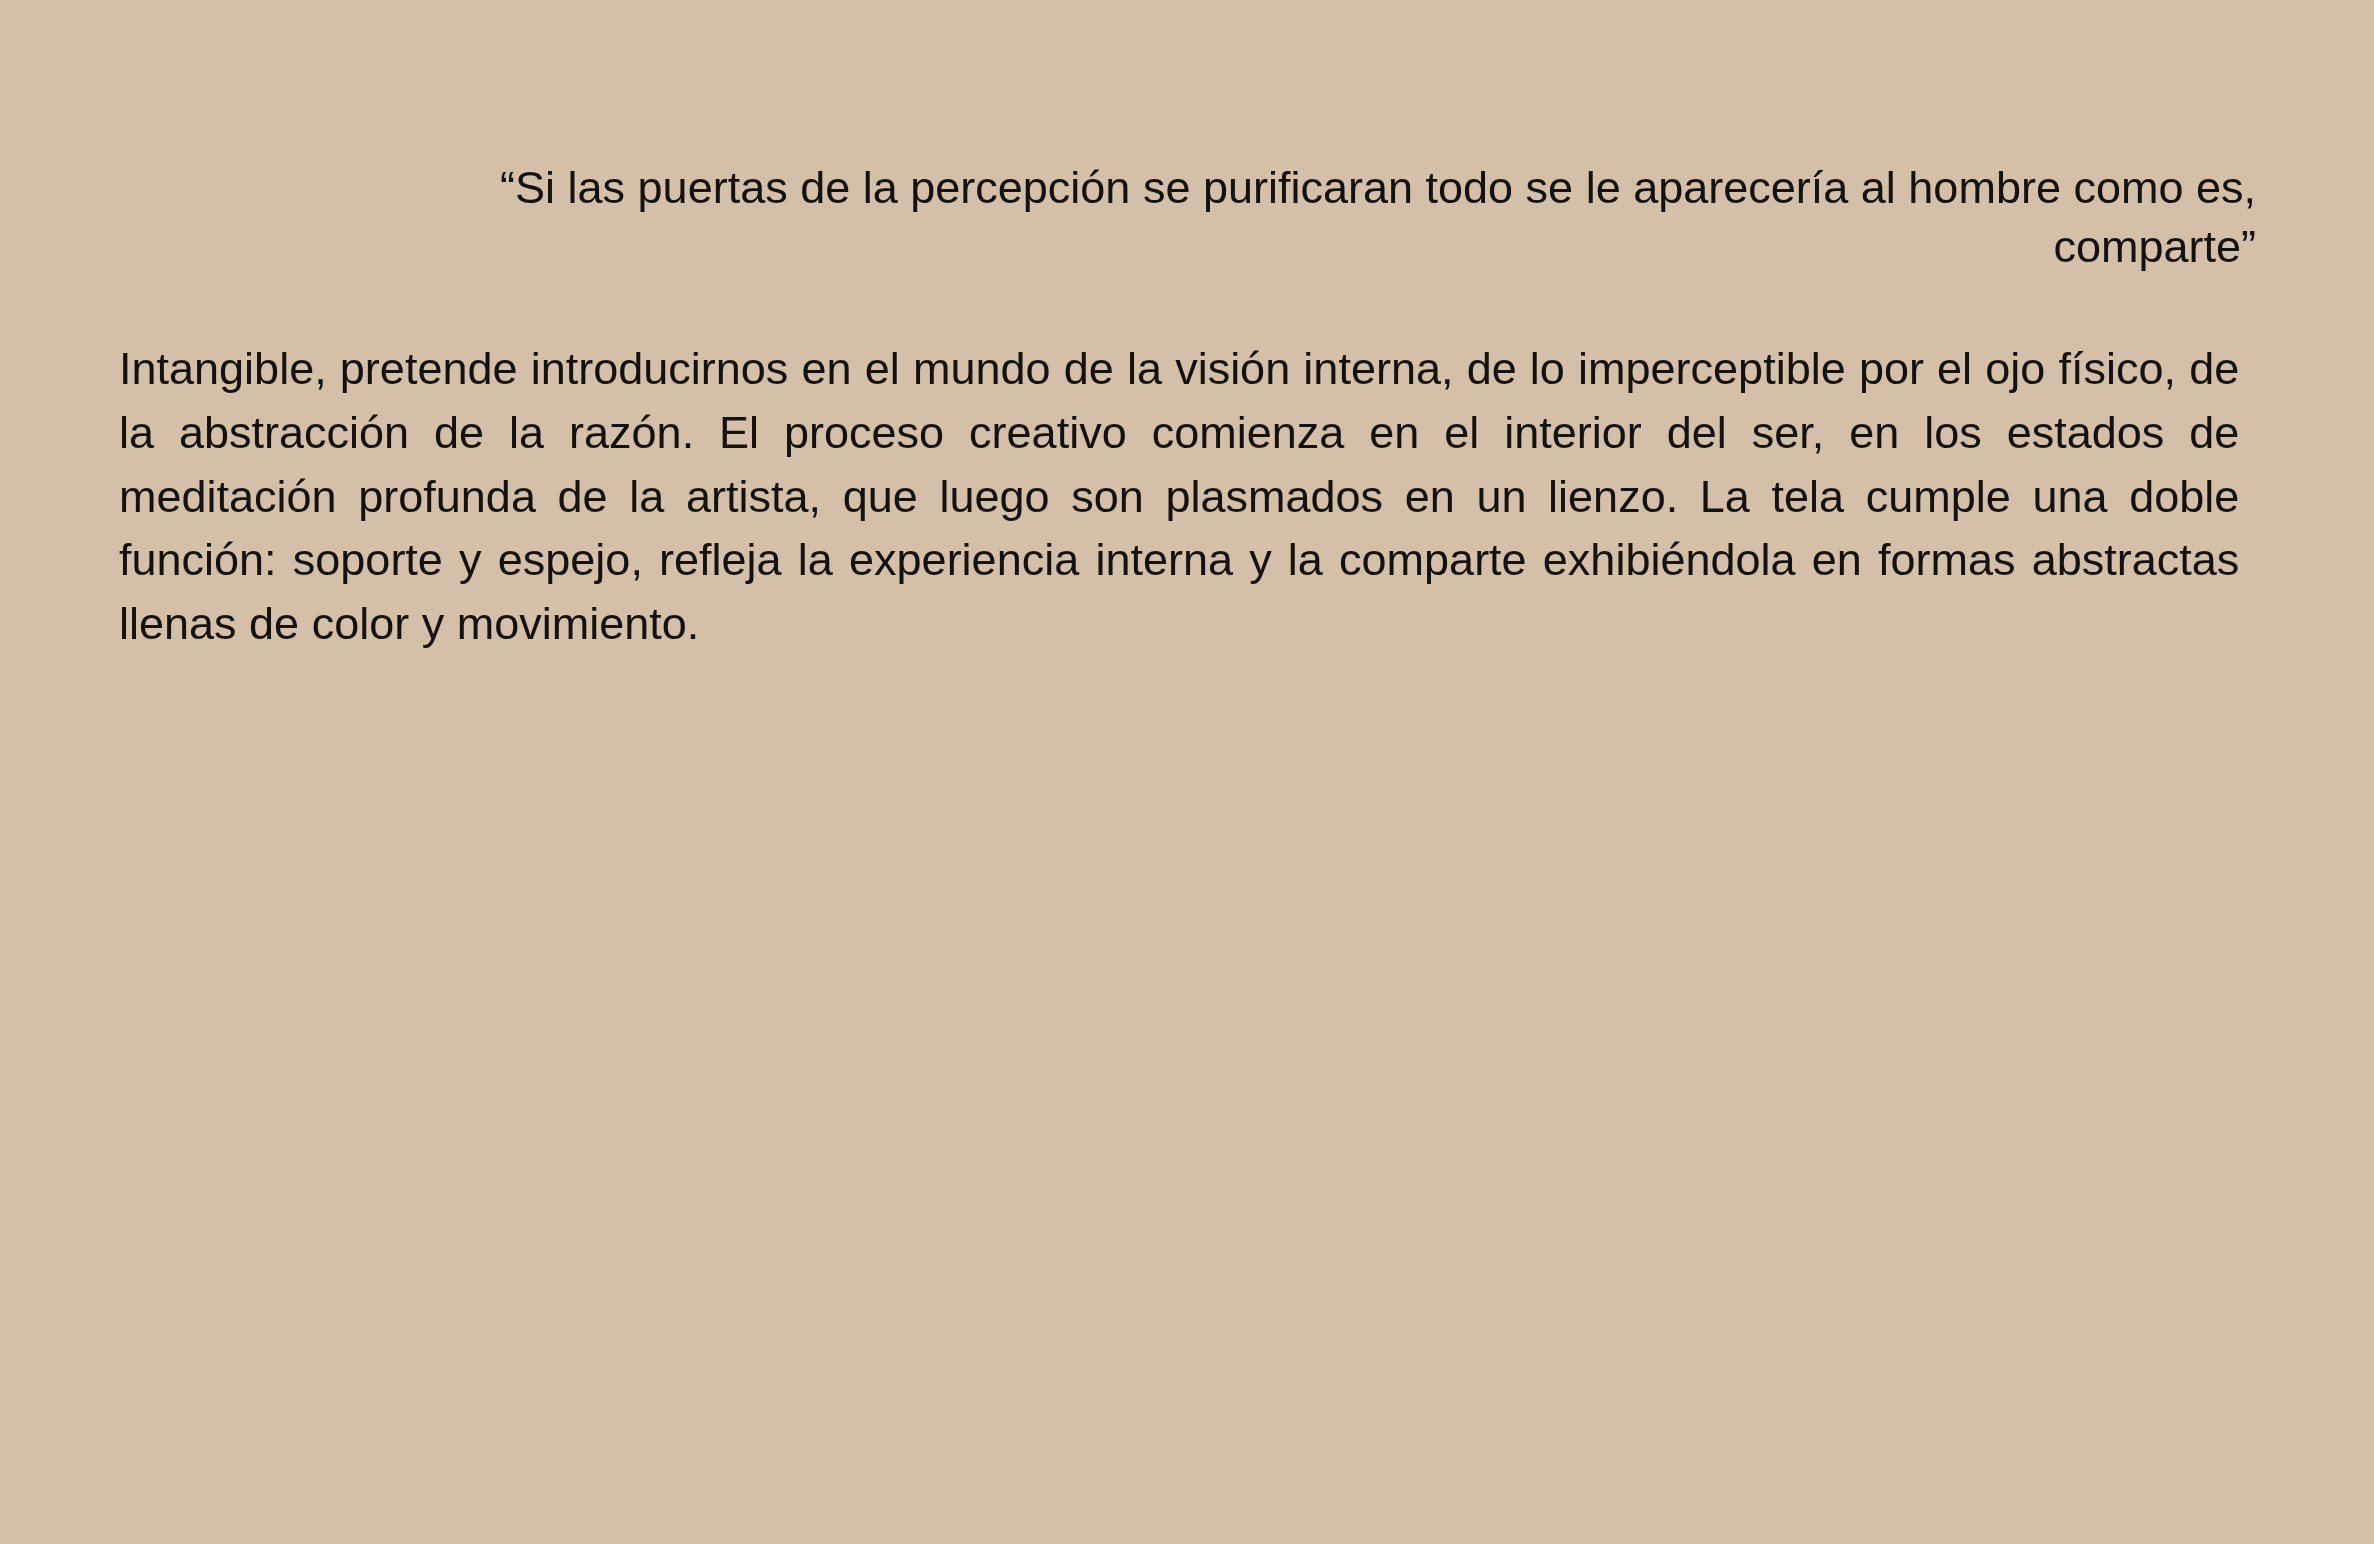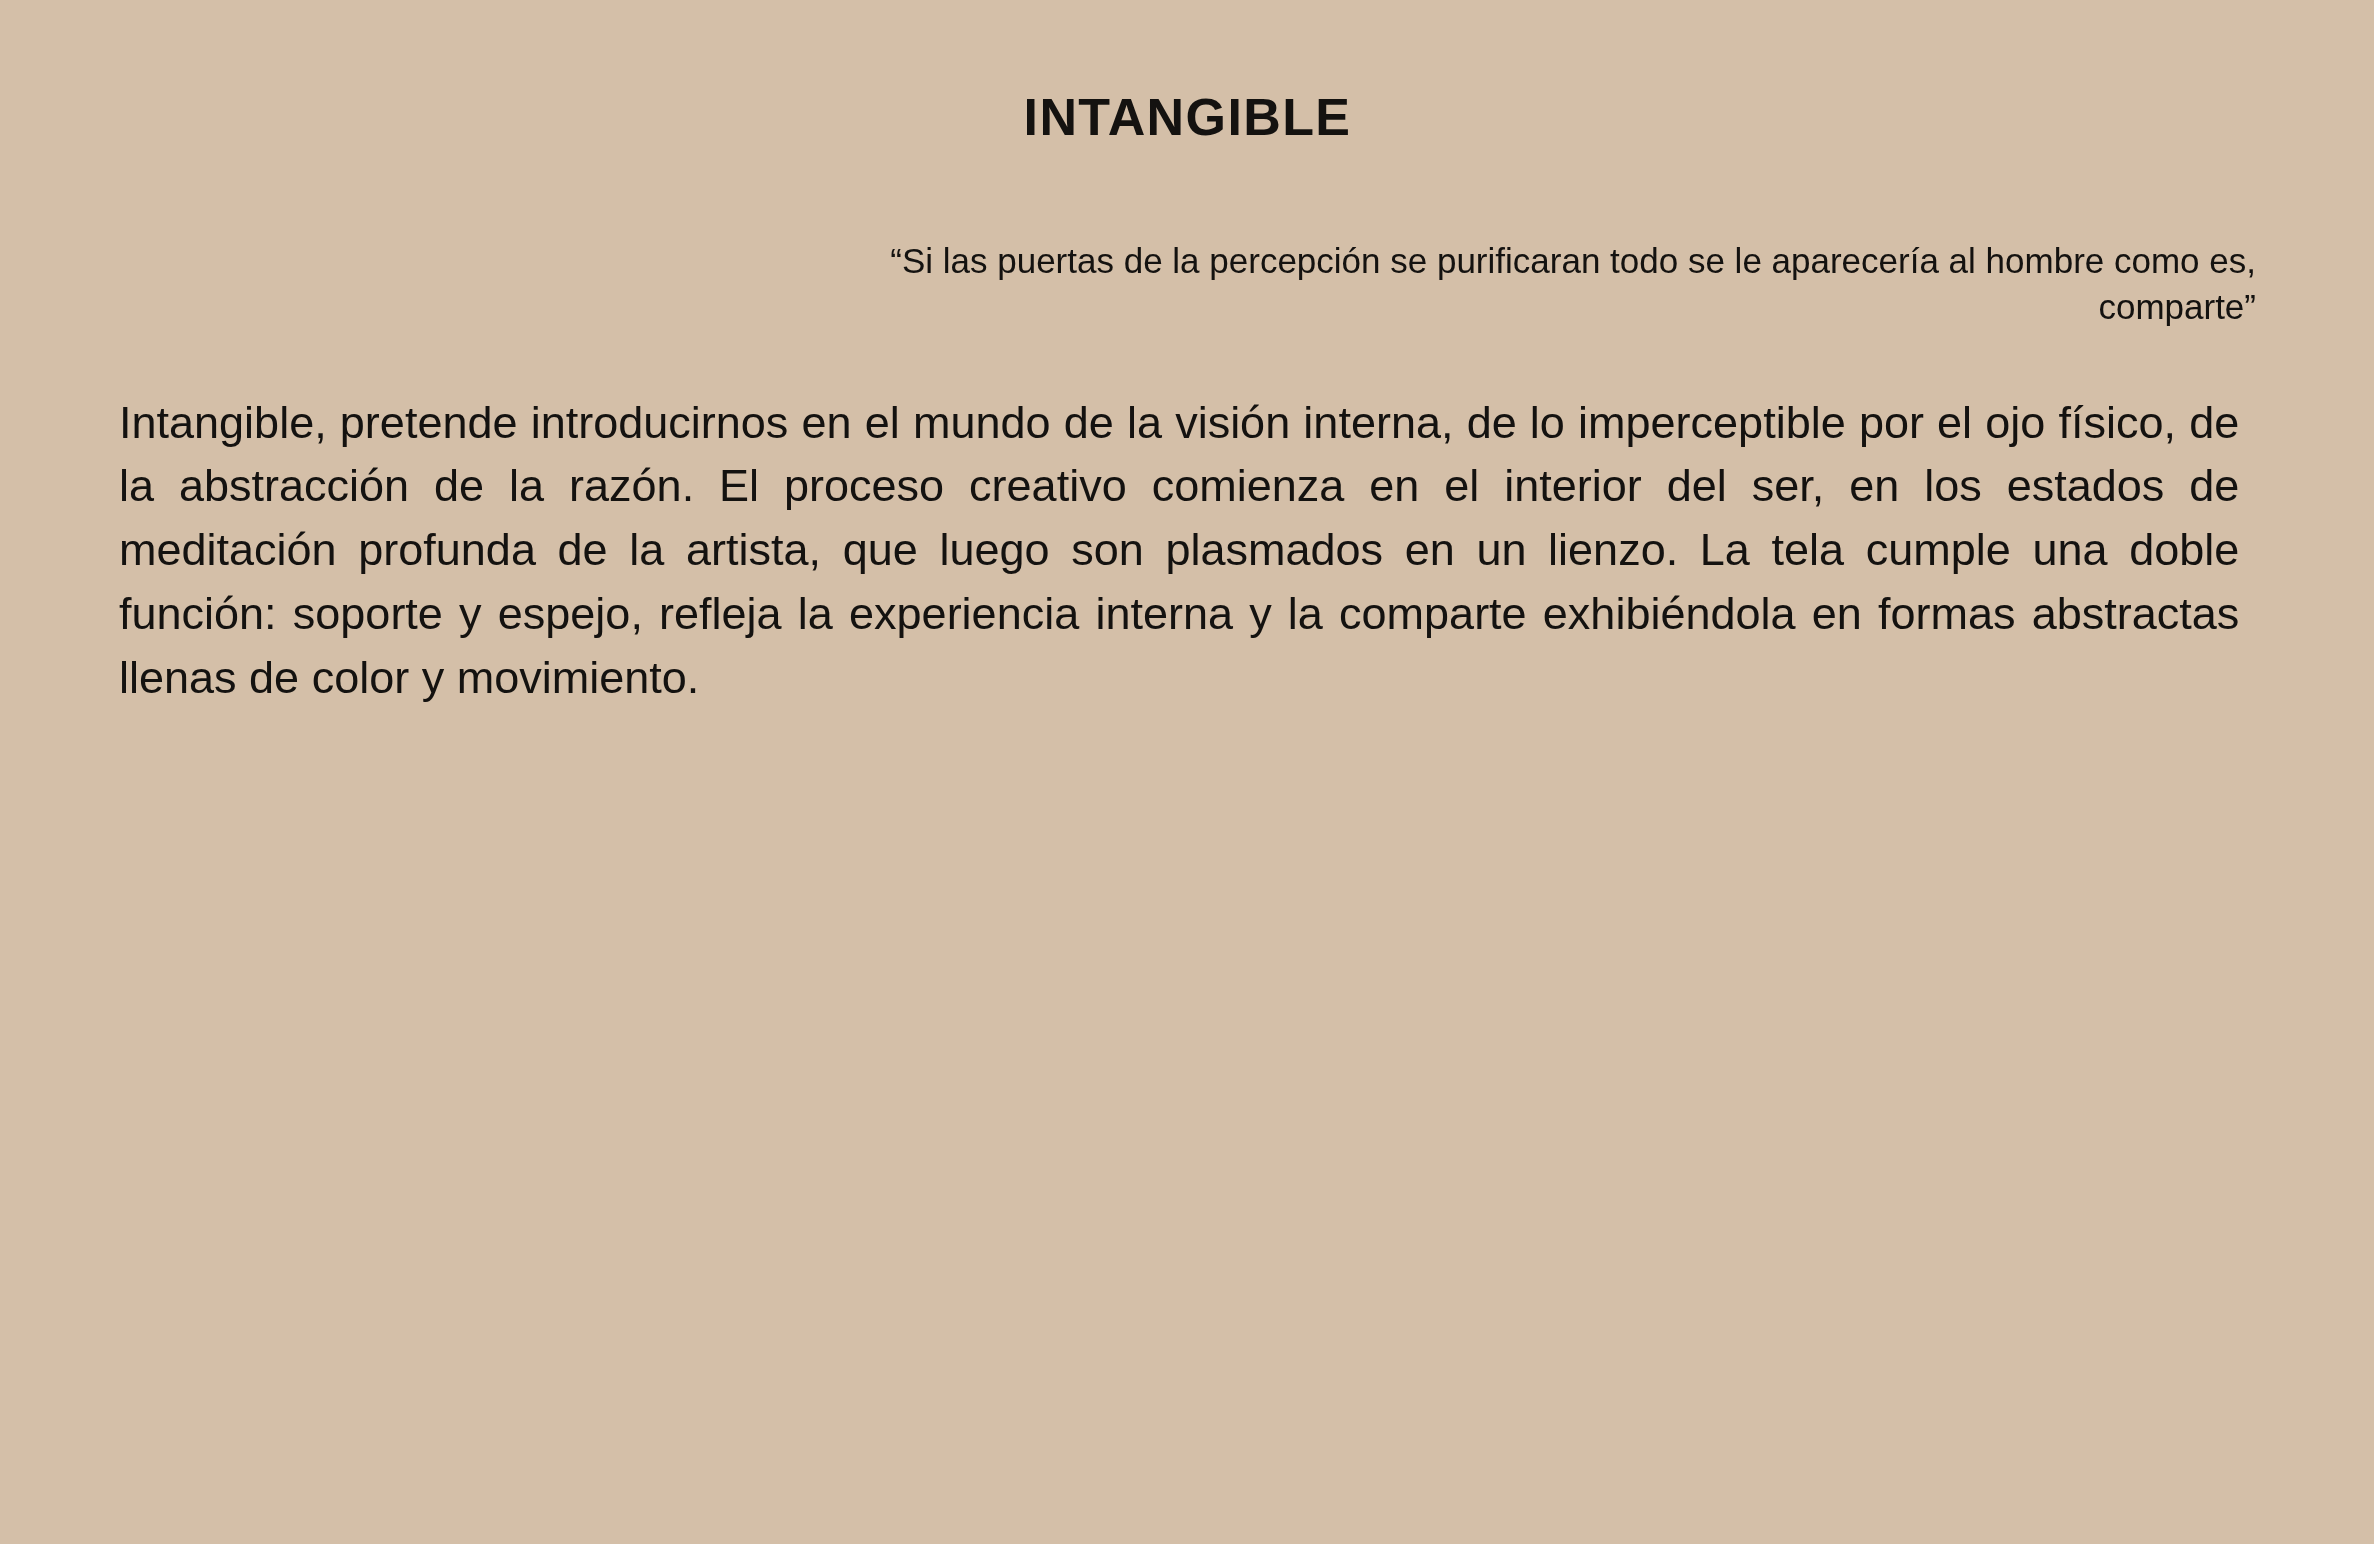--- a/index.html
+++ b/index.html
@@ -33,23 +33,23 @@
     line-height: 1.1;
     margin: 0;
   }
   .doc-author {
     font-size: 48px;
     font-weight: 400;
     line-height: 1.25;
     margin: 22px 0 0 0;
   }
   .quote-block {
-    margin-top: 92px;
+    margin-top: 69px;
     text-align: right;
-    font-size: 35px;
+    font-size: 45px;
     line-height: 1.32;
     padding-left: 56px;
   }
   .quote-line {
     display: block;
   }
   .quote-attrib {
     display: block;
     margin-top: 9.3px;
   }
@@ -63,21 +63,20 @@
   .body-para {
     margin: 0;
   }
 </style>
 </head>
 <body>
 
 <div class="page">
 
   <div class="title-block">
-    <h1 class="doc-title">INTANGIBLE</h1>
   </div>
 
   <div class="quote-block">
     <span class="quote-line">“Si las puertas de la percepción se purificaran todo se le aparecería al hombre como es,</span>
     <span class="quote-line">comparte”</span>
   </div>
 
   <div class="body-block">
     <p class="body-para">Intangible, pretende introducirnos en el mundo de la visión interna, de lo imperceptible por el ojo físico, de la abstracción de la razón. El proceso creativo comienza en el interior del ser, en los estados de meditación profunda de la artista, que luego son plasmados en un lienzo. La tela cumple una doble función: soporte  y  espejo, refleja la experiencia interna y la comparte exhibiéndola en formas abstractas llenas de color y movimiento.</p>
   </div>

